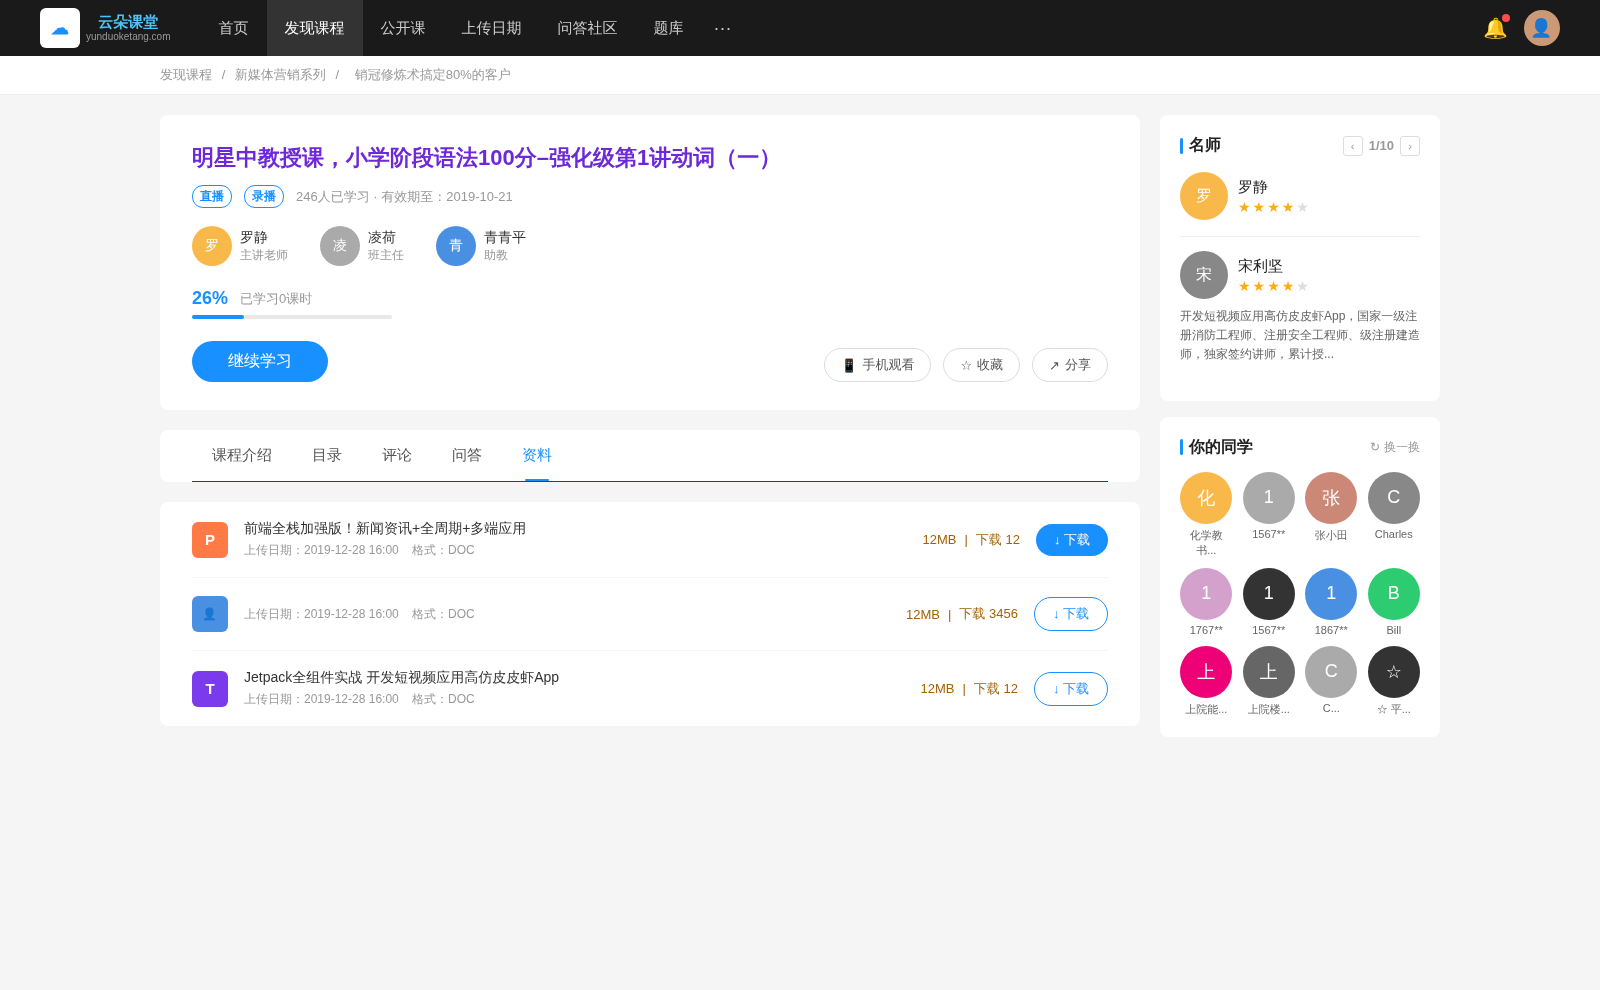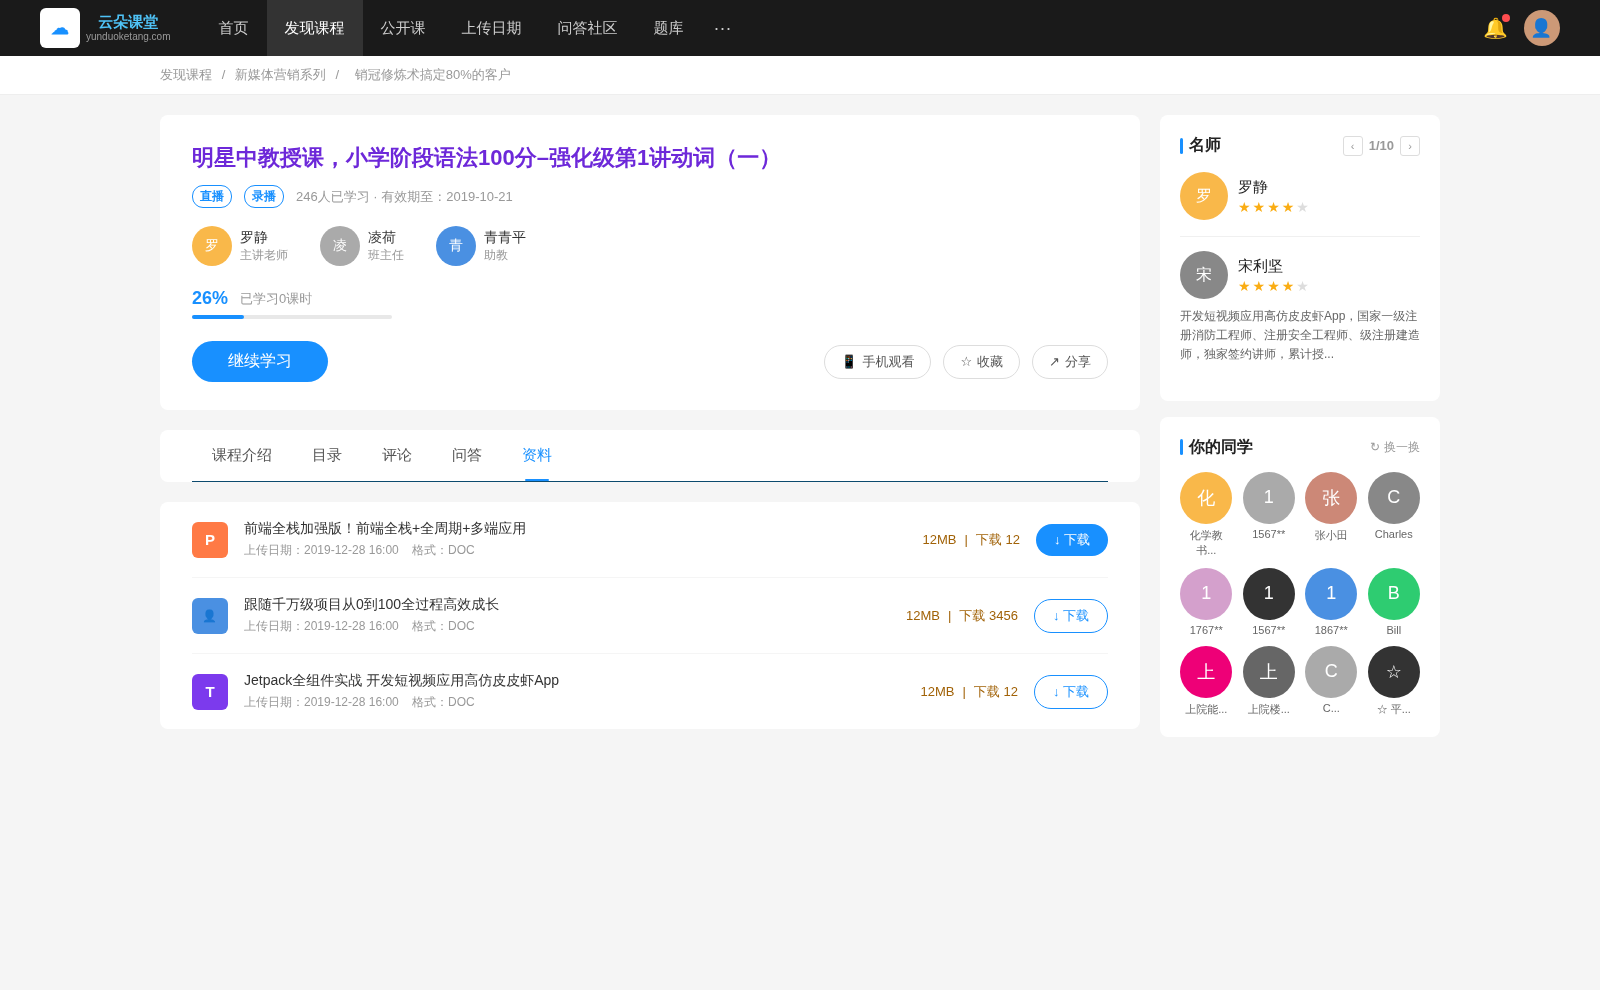--- a/index.html
+++ b/index.html
@@ -43,21 +43,21 @@
     .teacher-avatar-circle { width: 40px; height: 40px; border-radius: 50%; display: flex; align-items: center; justify-content: center; font-size: 14px; color: #fff; }
     .teacher-info { }
     .teacher-name { font-size: 14px; color: #333; font-weight: 500; }
     .teacher-role { font-size: 12px; color: #999; }
     .progress-section { margin-bottom: 22px; }
     .progress-header { display: flex; align-items: center; gap: 12px; margin-bottom: 6px; }
     .progress-pct { font-size: 18px; color: #1890ff; font-weight: bold; }
     .progress-label { font-size: 13px; color: #999; }
     .progress-bar-bg { height: 4px; background: #e8e8e8; border-radius: 2px; width: 200px; }
     .progress-bar-fill { height: 4px; background: #1890ff; border-radius: 2px; }
-    .course-actions { display: flex; align-items: center; gap: 16px; }
+    .course-actions { display: flex; align-items: flex-end; gap: 16px; }
     .btn-primary { background: #1890ff; color: #fff; border: none; border-radius: 24px; padding: 10px 36px; font-size: 16px; cursor: pointer; font-weight: 500; }
     .action-btns { margin-left: auto; display: flex; gap: 12px; }
     .btn-outline { border: 1px solid #ddd; background: #fff; color: #555; border-radius: 20px; padding: 7px 16px; font-size: 13px; cursor: pointer; display: flex; align-items: center; gap: 5px; }
 
     
     .tabs-card { background: #fff; border-radius: 8px; padding: 0 32px; margin-bottom: 20px; }
     .tabs { display: flex; border-bottom: 1px solid #0c4a6e; }
     .tab-item { padding: 16px 20px; color: #555; cursor: pointer; font-size: 15px; position: relative; }
     .tab-item.active { color: #1890ff; }
     .tab-item.active::after { content: ''; position: absolute; bottom: 0; left: 50%; transform: translateX(-50%); width: 24px; height: 2px; background: #1890ff; border-radius: 1px; }
@@ -211,39 +211,38 @@
         <div class="tab-item">问答</div>
         <div class="tab-item active">资料</div>
       </div>
     </div>
 
     <div class="resource-card">
 
       <div class="resource-item">
         <div class="res-icon res-icon-p">P</div>
         <div class="res-info">
-          <div class="res-name">前端全栈加强版！前端全栈+全周期+多端应用</div>
+          <div class="res-name">前端全栈加强版！新闻资讯+全周期+多端应用</div>
           <div class="res-meta">
             <span>上传日期：2019-12-28  16:00</span>
             &nbsp;&nbsp;
             <span>格式：DOC</span>
           </div>
         </div>
         <div class="res-stats">
           <span>12MB</span>
           <span>|</span>
           <span>下载 12</span>
         </div>
         <button class="btn-download-filled">↓ 下载</button>
       </div>
 
       <div class="resource-item">
         <div class="res-icon res-icon-u" style="font-size:12px;">👤</div>
         <div class="res-info">
-          <div class="res-name">跟随千万级项目从0到100全过程高效成长</div>
           <div class="res-meta">
             <span>上传日期：2019-12-28  16:00</span>
             &nbsp;&nbsp;
             <span>格式：DOC</span>
           </div>
         </div>
         <div class="res-stats">
           <span>12MB</span>
           <span>|</span>
           <span>下载 3456</span>

